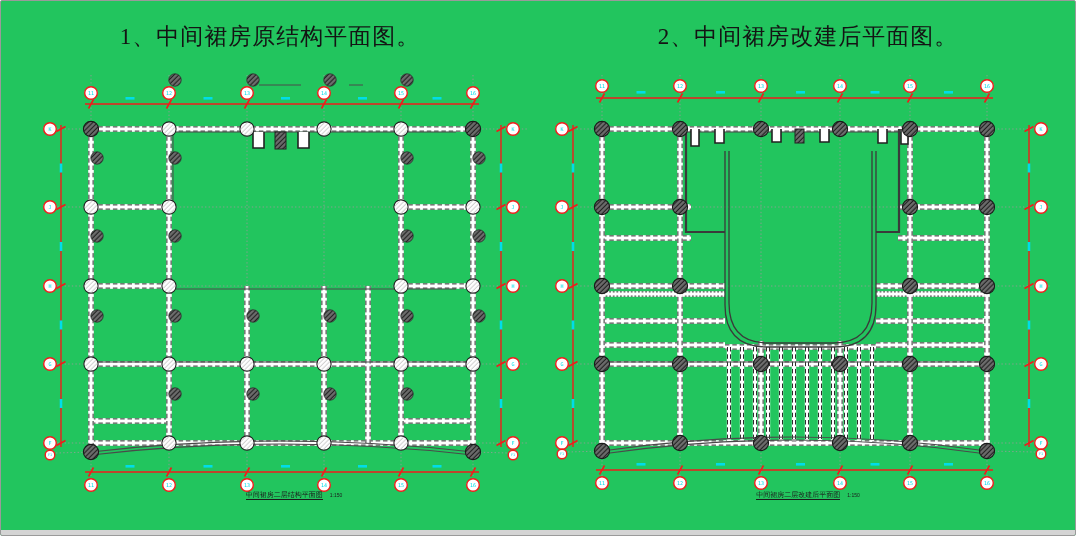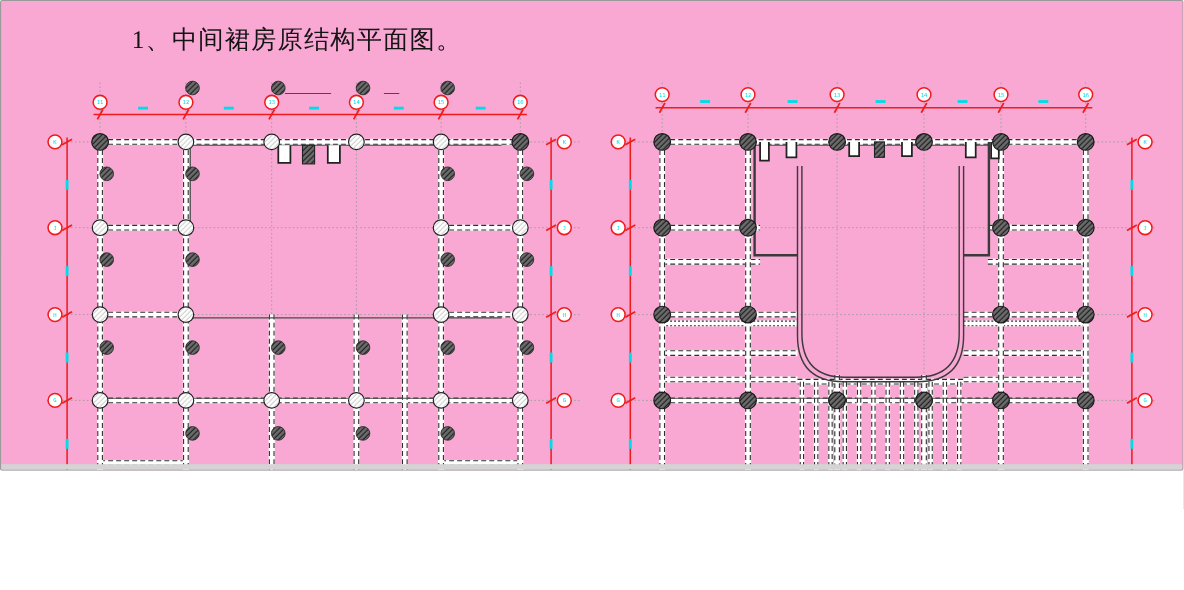--- a/index.html
+++ b/index.html
@@ -1,17 +1,17 @@
 <!DOCTYPE html>
 <html><head>
 <meta charset="utf-8">
 <style>
   html,body{margin:0;padding:0;background:#fff;}
   .page{
-    position:relative;width:1076px;height:428px;background:#f9a8d4;
+    position:relative;width:1076px;height:536px;background:#22c55e;
     border:1px solid #9a9a9a;border-radius:2px;box-sizing:border-box;
     font-family:"Liberation Sans","DejaVu Sans",sans-serif;overflow:hidden;
   }
   .panel{position:absolute;top:0;width:538px;height:536px;}
   .panel-title{
     position:absolute;top:20px;left:0;width:538px;text-align:center;
     font-family:"Liberation Serif","DejaVu Serif",serif;
     font-size:23px;color:#141414;letter-spacing:1px;white-space:nowrap;
   }
   .plan-svg{position:absolute;top:0;left:0;width:538px;height:536px;}
@@ -660,19 +660,20 @@
           <circle cx="371" cy="363" r="7.6" fill="url(#hdb)" stroke="#1a1a1a" stroke-width="1.1"></circle>
           <circle cx="448" cy="363" r="7.6" fill="url(#hdb)" stroke="#1a1a1a" stroke-width="1.1"></circle>
           <circle cx="141" cy="442" r="7.6" fill="url(#hdb)" stroke="#1a1a1a" stroke-width="1.1"></circle>
           <circle cx="222" cy="442" r="7.6" fill="url(#hdb)" stroke="#1a1a1a" stroke-width="1.1"></circle>
           <circle cx="301" cy="442" r="7.6" fill="url(#hdb)" stroke="#1a1a1a" stroke-width="1.1"></circle>
           <circle cx="371" cy="442" r="7.6" fill="url(#hdb)" stroke="#1a1a1a" stroke-width="1.1"></circle>
           <circle cx="63" cy="450" r="7.6" fill="url(#hdb)" stroke="#1a1a1a" stroke-width="1.1"></circle>
           <circle cx="448" cy="450" r="7.6" fill="url(#hdb)" stroke="#1a1a1a" stroke-width="1.1"></circle>
         </g>
       </svg>
+    <div class="panel-title">2、中间裙房改建后平面图。</div>
     <div class="caption">
       <span class="cap-text">中间裙房二层改建后平面图</span><span class="cap-scale">1:150</span>
     </div>
   </div>
 
   <div class="bottom-bar"></div>
 </div>
 
 </body></html>

